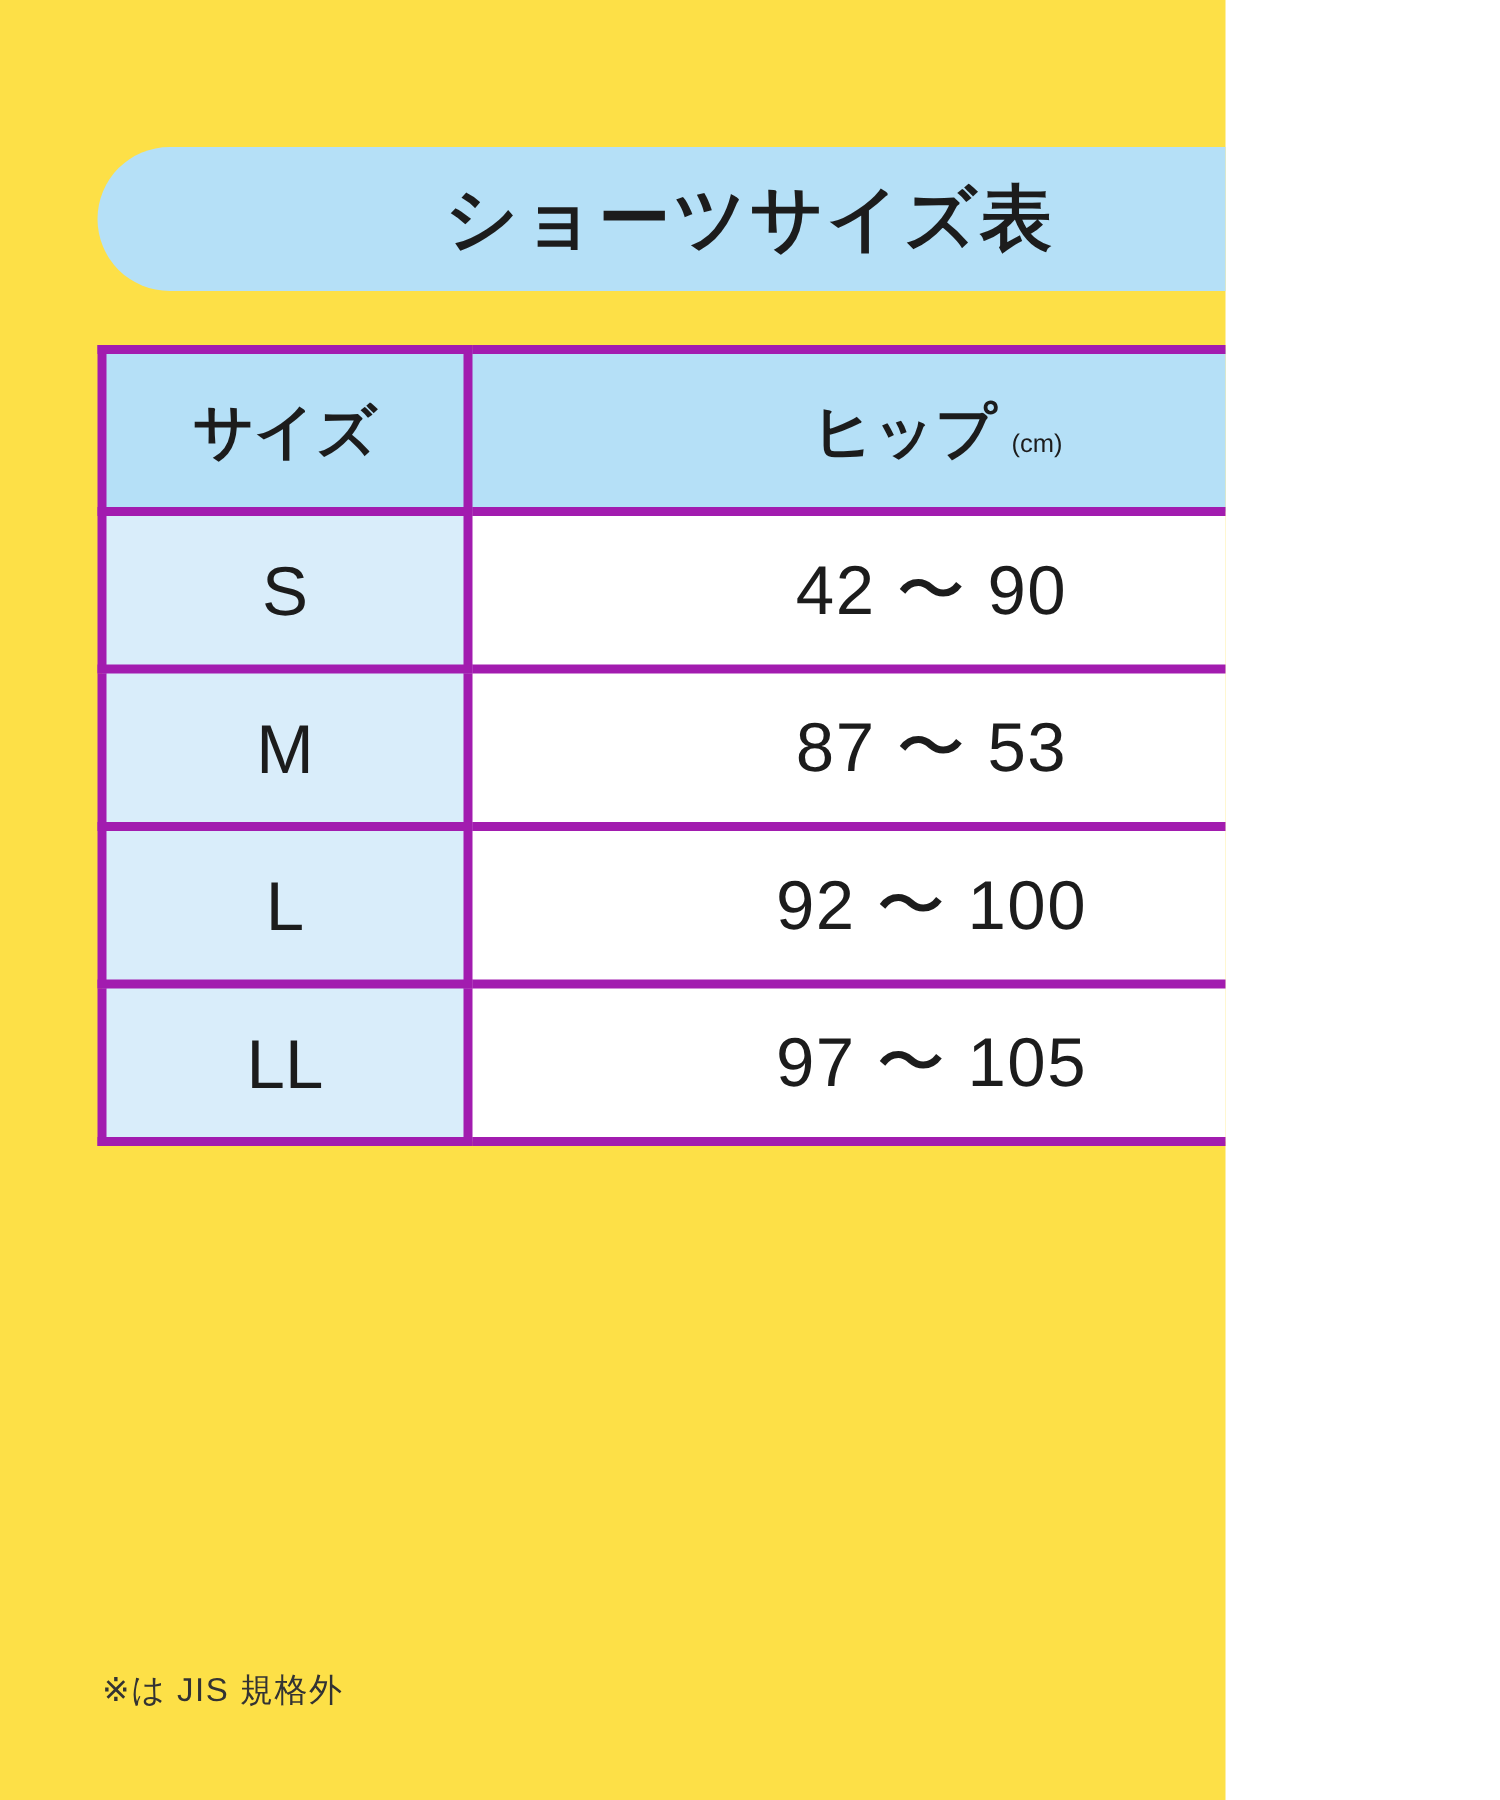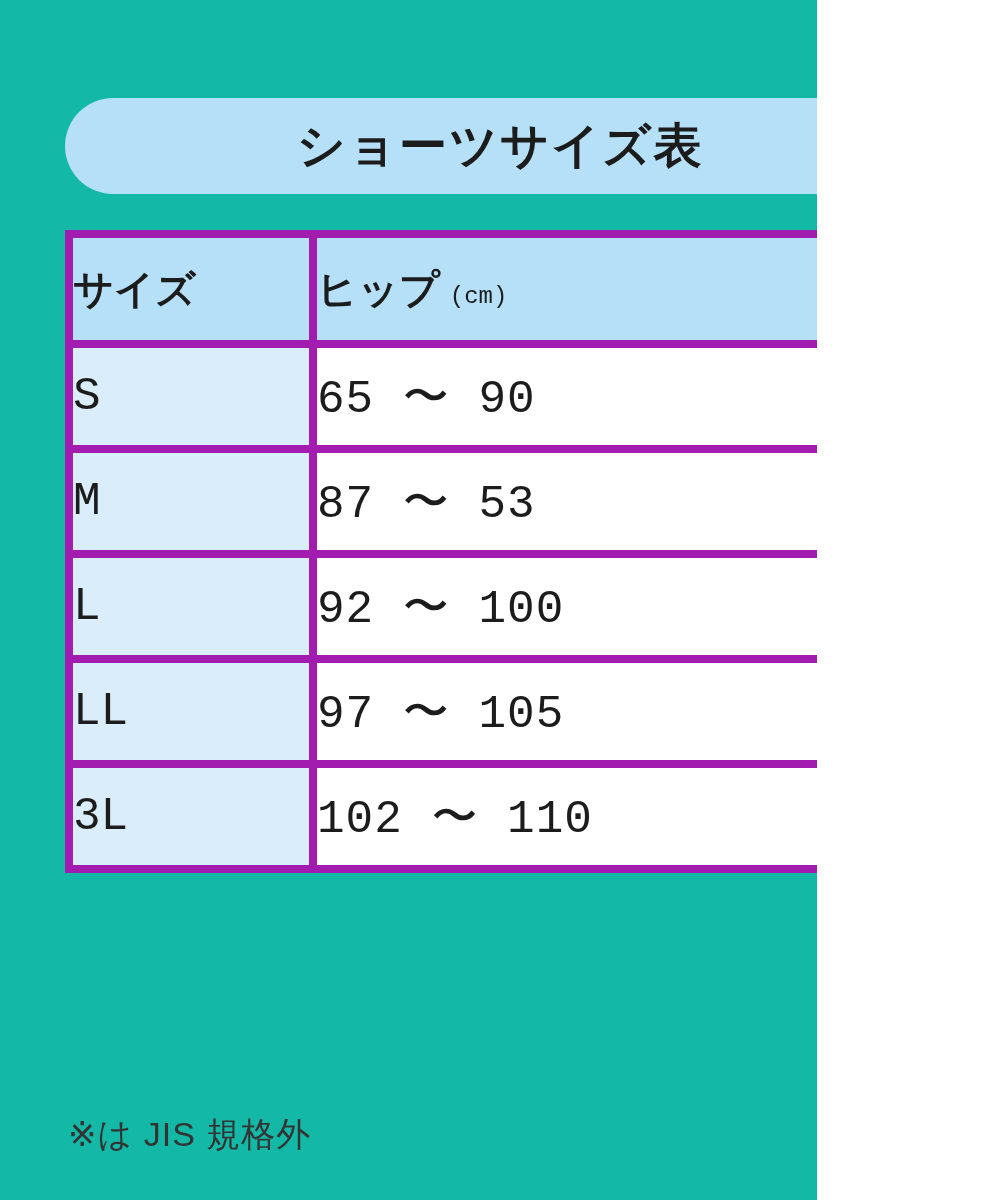--- a/index.html
+++ b/index.html
@@ -6,21 +6,21 @@
     margin: 0;
     padding: 0;
     background: #ffffff;
     font-family: "Liberation Sans", "DejaVu Sans", sans-serif;
     color: #1c1c1c;
   }
   .page {
     position: relative;
     width: 817px;
     height: 1200px;
-    background: #14b8a6;
+    background: #fde047;
     overflow: hidden;
   }
   .title-pill {
     position: absolute;
     left: 65px;
     top: 98px;
     width: 870px;
     height: 96px;
     background: var(--header-blue, #b5e0f7);
     border-radius: 48px;
@@ -36,36 +36,35 @@
   table.size-table {
     position: absolute;
     left: 65px;
     top: 230px;
     width: 870px;
     border-collapse: collapse;
     table-layout: fixed;
   }
   table.size-table th,
   table.size-table td {
-    border: 8px solid #a21caf;
-    text-align: left;
+    border: 6px solid #a21caf;
+    text-align: center;
     vertical-align: middle;
     padding: 0;
-    font-family: Liberation Mono, monospace;
   }
   col.size-col   { width: 244px; }
   col.hip-col    { width: 626px; }
   tr.header-row th {
     background: var(--header-blue, #b5e0f7);
     height: 102px;
     font-size: 40px;
     font-weight: bold;
   }
   .unit-text {
-    font-size: 24px;
+    font-size: 17px;
     font-weight: normal;
     margin-left: 10px;
   }
   tr.body-row { height: 105px; }
   td.size-cell {
     background: var(--label-blue, #d9edfa);
     font-size: 46px;
     font-weight: normal;
   }
   td.range-cell {
@@ -77,21 +76,21 @@
   .jis-note-mark {
     font-size: 24px;
     margin-left: 8px;
     vertical-align: -6px;
     display: inline-block;
   }
   .footnote {
     position: absolute;
     left: 68px;
     top: 1112px;
-    font-size: 34px;
+    font-size: 22px;
     color: #333333;
     letter-spacing: 1px;
   }
 </style>
 </head>
 <body>
 
 <div class="page">
 
   <div class="title-pill">
@@ -110,21 +109,21 @@
         </th>
         <th>
           <span>ヒップ</span><span class="unit-text">(cm)</span>
         </th>
       </tr>
     </thead>
     <tbody>
     <tr class="body-row">
       <td class="size-cell">S</td>
       <td class="range-cell">
-        <span>65 〜 90</span><span class="jis-note-mark"></span>
+        <span>42 〜 90</span><span class="jis-note-mark"></span>
       </td>
     </tr>
 
     <tr class="body-row">
       <td class="size-cell">M</td>
       <td class="range-cell">
         <span>87 〜 53</span><span class="jis-note-mark"></span>
       </td>
     </tr>
 
@@ -135,26 +134,20 @@
       </td>
     </tr>
 
     <tr class="body-row">
       <td class="size-cell">LL</td>
       <td class="range-cell">
         <span>97 〜 105</span><span class="jis-note-mark"></span>
       </td>
     </tr>
 
-    <tr class="body-row">
-      <td class="size-cell">3L</td>
-      <td class="range-cell">
-        <span>102 〜 110</span><span class="jis-note-mark"></span>
-      </td>
-    </tr>
 
 
   </tbody>
   </table>
 
   <div class="footnote">※は JIS 規格外</div>
 
 </div>
 
 </body></html>

